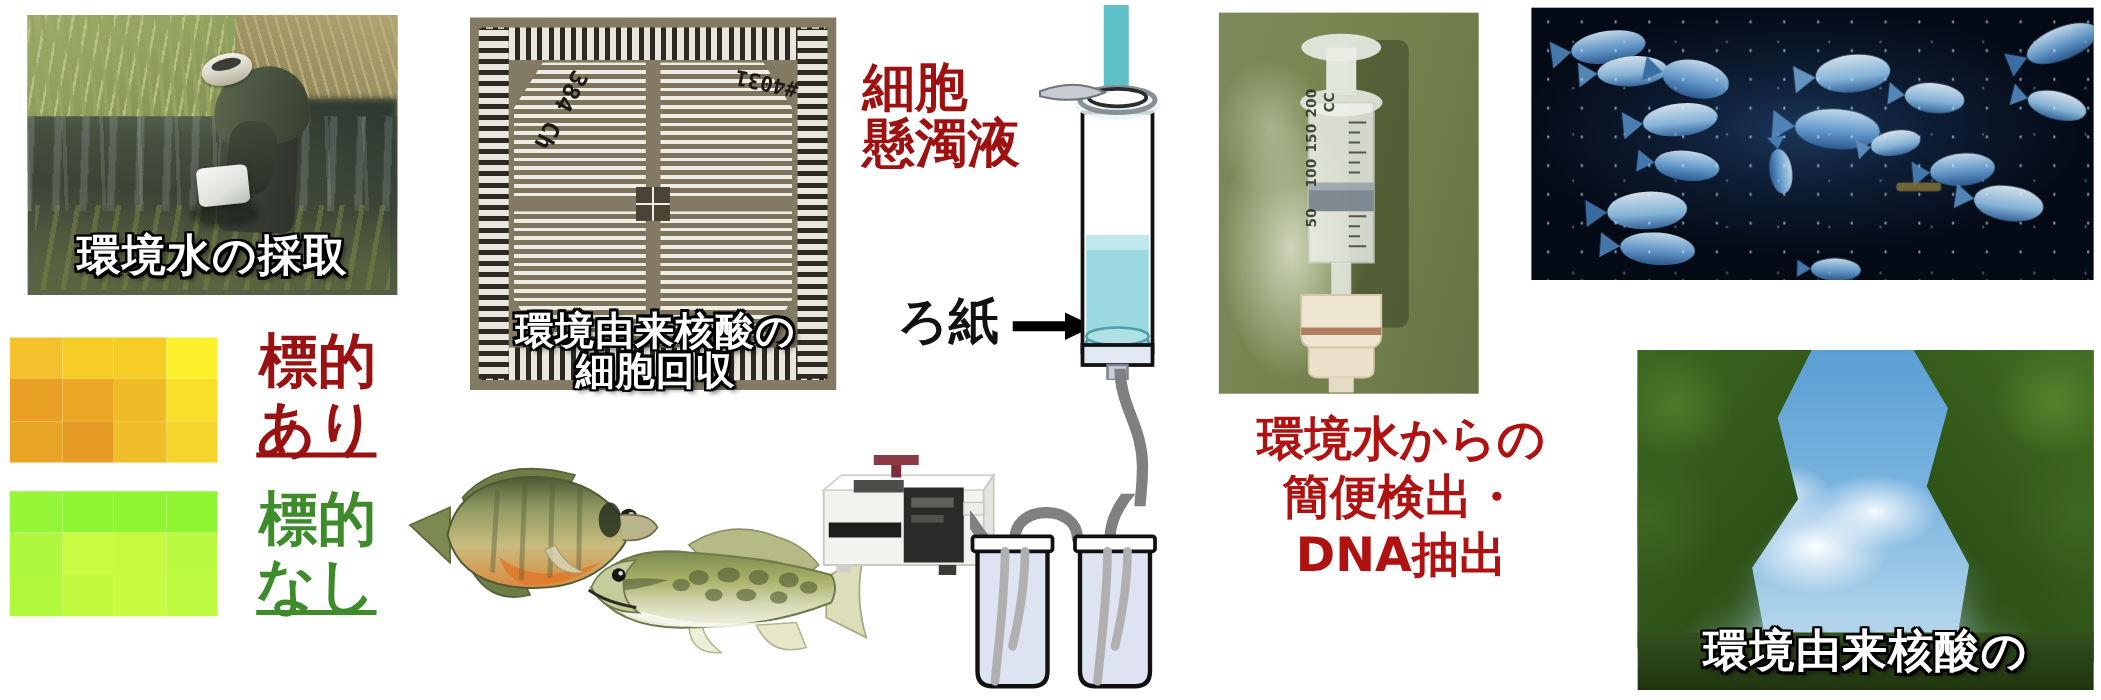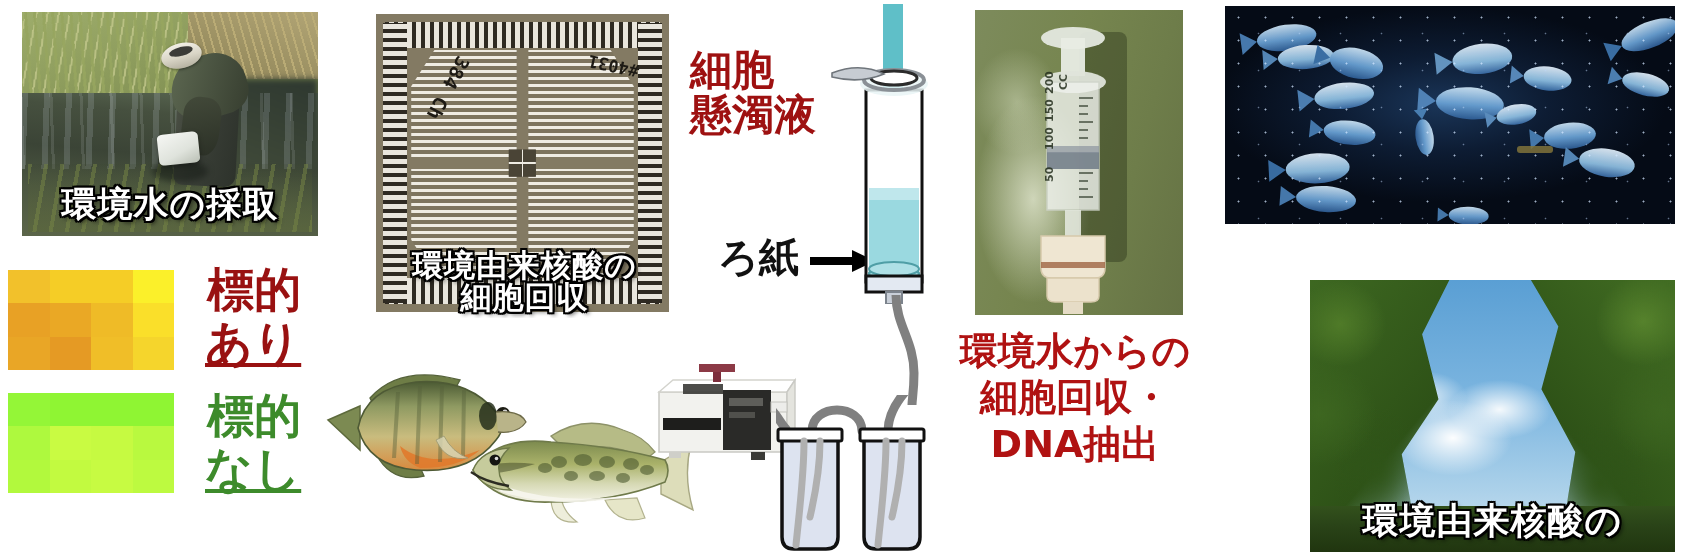--- a/index.html
+++ b/index.html
@@ -254,21 +254,21 @@
   #legend-positive { left: 205px; top: 266px; color: #991111; font-size: 47px; }
   #legend-negative { left: 205px; top: 392px; color: #3d8b2b; font-size: 47px; }
   .legend-block .under { text-decoration: underline; text-decoration-thickness: 4px; text-underline-offset: 4px; }
   .legend-block .l2 { display: block; margin-top: 6px; }
 
   
   .callout { position: absolute; font-weight: bold; line-height: 1.06; }
   #label-cell-suspension { left: 690px; top: 48px; color: #9e1111; font-size: 42px; }
   #label-cell-suspension .l2 { display: block; }
   #label-filter-paper { left: 718px; top: 236px; color: #111111; font-size: 40px; }
-  #label-rapid { left: 950px; top: 328px; color: #b01212; font-size: 38px;
+  #label-rapid { left: 996px; top: 328px; color: #b01212; font-size: 38px;
       text-align: center; width: 250px; line-height: 1.22; }
   #label-rapid span { display: block; }
 
   
   #arrow-filter-paper { left: 810px; top: 248px; width: 66px; height: 26px; }
 
   
   #fish-bluegill { left: 320px; top: 358px; width: 215px; height: 145px; }
   #fish-bass     { left: 455px; top: 398px; width: 250px; height: 150px; }
 
@@ -651,21 +651,21 @@
     <path d="M126 46 C126 70 122 96 116 122" fill="none" stroke="#b0b0b0" stroke-width="7" stroke-linecap="round"></path>
   </g>
 </svg>
 
 <svg class="abs" style="left:880px;top:295px;width:110px;height:110px" viewBox="0 0 110 110">
   <path d="M16 0 C16 30 34 46 34 78 C34 96 32 104 32 110" fill="none" stroke="#808080" stroke-width="9" stroke-linecap="round"></path>
 </svg>
 
 <div class="callout" id="label-rapid">
   <span>環境水からの</span>
-  <span>細胞回収・</span>
+  <span>簡便検出・</span>
   <span>DNA抽出</span>
 </div>
 
 <div class="photo" id="forest-photo">
   <div class="sky"></div>
   <div class="clouds"></div>
   <div class="canopy-l"></div>
   <div class="canopy-r"></div>
   <div class="river-bottom"></div>
   <div class="photo-caption caption3">環境由来核酸の</div>

